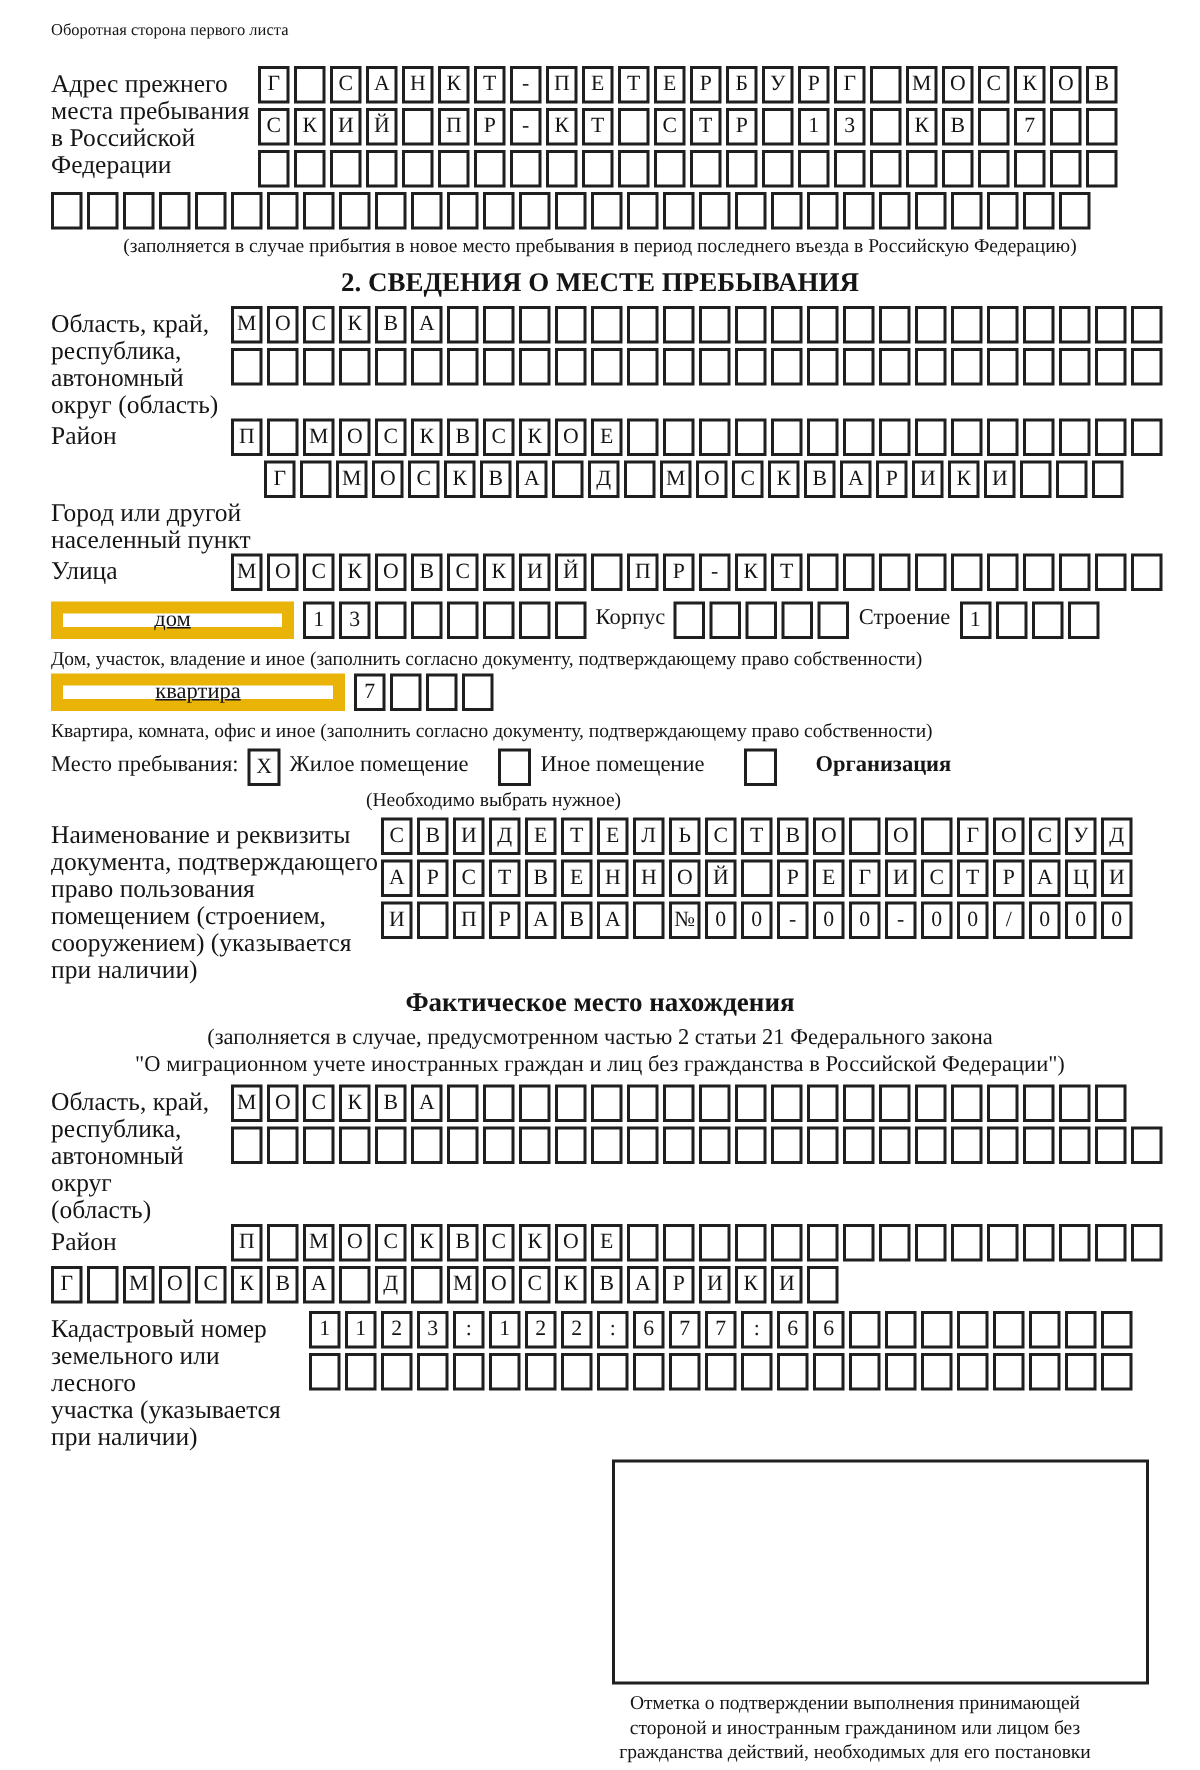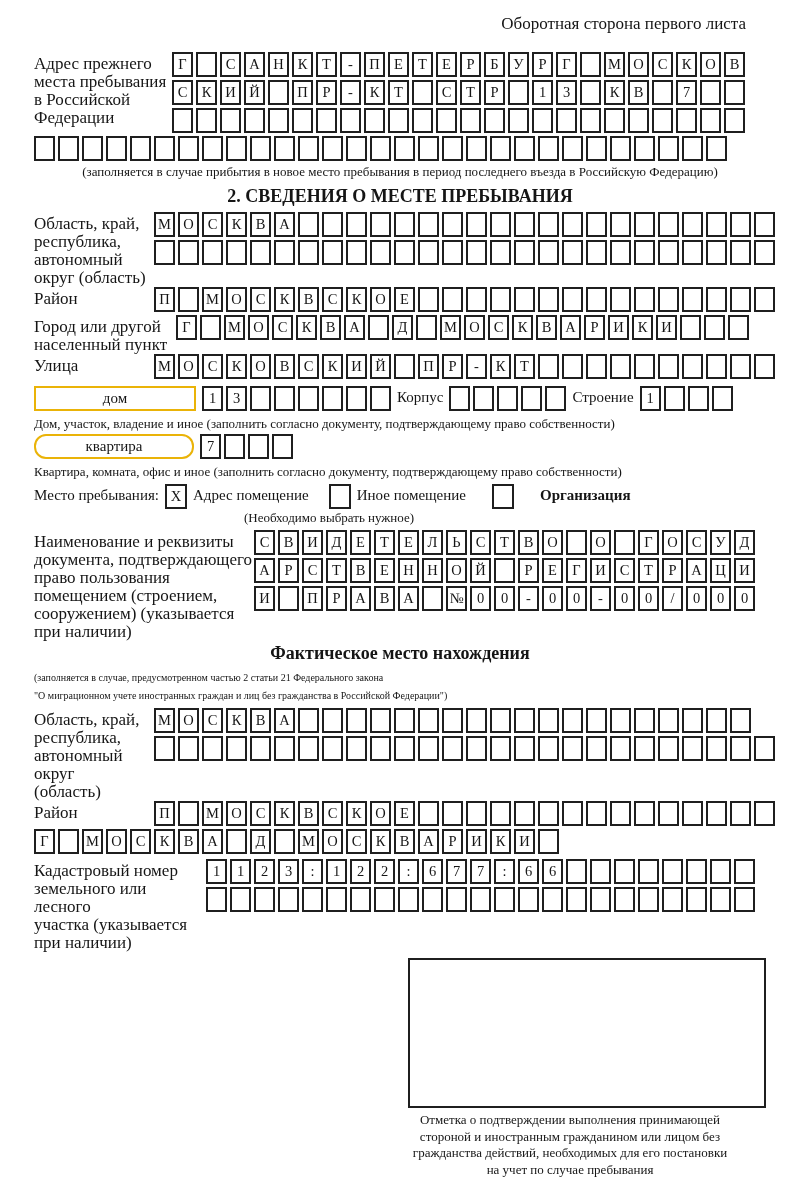--- a/index.html
+++ b/index.html
@@ -3,51 +3,51 @@
 <meta charset="utf-8">
 <style>
   * { box-sizing: border-box; }
   html, body { margin: 0; padding: 0; }
   body {
     width: 800px; height: 1180px; overflow: hidden;
     background: #ffffff; color: #151515;
     font-family: "Liberation Serif", "DejaVu Serif", serif;
     font-size: 15px; padding: 14px 34px 0 34px;
   }
-  .hdr { text-align: right; font-size: 17px; padding-right: 20px; }
+  .hdr { text-align: left; font-size: 11px; padding-right: 20px; }
   .lines { white-space: pre-line; }
   .frow { display: flex; align-items: flex-start; }
   .flabel { flex: 0 0 auto; line-height: 18px; padding-top: 3px; font-size: 17px; }
-  .w138 { width: 138px; } .w120 { width: 120px; } .w142 { width: 142px; }
+  .w138 { width: 138px; } .w120 { width: 120px; } .w142 { width: 142px; margin-top: 23px; }
   .w220 { width: 220px; } .w196 { width: 196px; } .w172 { width: 172px; }
   .cells { display: flex; gap: 3px; margin-bottom: 3px; flex: 0 0 auto; }
   .cell {
     width: 21px; height: 25px; border: 2px solid #1f1f1f; flex: 0 0 auto;
     display: flex; align-items: center; justify-content: center;
     font-size: 14.5px;
   }
   .note { font-size: 13px; margin-top: 2px; margin-bottom: 2px; }
   .center { text-align: center; }
   .sec-title { text-align: center; font-weight: bold; font-size: 18px; margin-top: 6px; margin-bottom: 5px; }
   .mt2 { margin-top: 2px; } .mt4 { margin-top: 4px; } .mt18 { margin-top: 18px; }
   .hrow { display: flex; align-items: flex-start; gap: 6px; }
   .hrow .inl { padding-top: 3px; }
   .bigbox {
-    height: 25px; border: 2px solid #eab308; flex: 0 0 auto;
-    display: flex; align-items: center; justify-content: center; font-size: 15px;
+    height: 25px; border: 8px solid #eab308; flex: 0 0 auto;
+    display: flex; align-items: center; justify-content: center; font-size: 15px; text-decoration: underline;
   }
-  .bw162 { width: 162px; } .bw196 { width: 160px; border-radius: 12px; }
+  .bw162 { width: 162px; } .bw196 { width: 196px; }
   .chk {
     width: 22px; height: 25px; border: 2px solid #1f1f1f; flex: 0 0 auto;
     display: flex; align-items: center; justify-content: center; font-size: 14.5px;
   }
   .staylbl { padding-top: 3px; }
   .ml14 { margin-left: 14px; } .ml20 { margin-left: 20px; } .ml4 { margin-left: 20px; font-weight: bold; }
   .choose-note { font-size: 13px; padding-left: 210px; margin-top: 1px; margin-bottom: 2px; }
-  .fact-note { font-size: 10px; line-height: 17.5px; margin-bottom: 4px; }
+  .fact-note { text-align: center; font-size: 15px; line-height: 17.5px; margin-bottom: 4px; }
   .stamp-wrap { display: flex; flex-direction: column; align-items: flex-end; margin-top: 6px; }
   .stamp-box { width: 358px; height: 150px; border: 2px solid #1f1f1f; }
   .stamp-caption { width: 392px; text-align: center; font-size: 13px; line-height: 16.5px; margin-top: 4px; }
 </style>
 </head>
 <body>
 
 <div class="hdr">Оборотная сторона первого листа</div>
 
 <div class="frow mt18">
@@ -368,21 +368,21 @@
       <div class="cell"></div>
       <div class="cell"></div>
       <div class="cell"></div>
     </div>
 </div>
 <div class="note">Квартира, комната, офис и иное (заполнить согласно документу, подтверждающему право собственности)</div>
 
 <div class="hrow mt4">
   <div class="staylbl">Место пребывания:</div>
   <div class="chk">X</div>
-  <div class="staylbl">Адрес помещение</div>
+  <div class="staylbl">Жилое помещение</div>
   <div class="chk ml14"></div>
   <div class="staylbl">Иное помещение</div>
   <div class="chk ml20"></div>
   <div class="staylbl ml4">Организация</div>
 </div>
 <div class="choose-note">(Необходимо выбрать нужное)</div>
 
 <div class="frow mt4">
   <div class="flabel w220 lines">Наименование и реквизиты
 документа, подтверждающего

